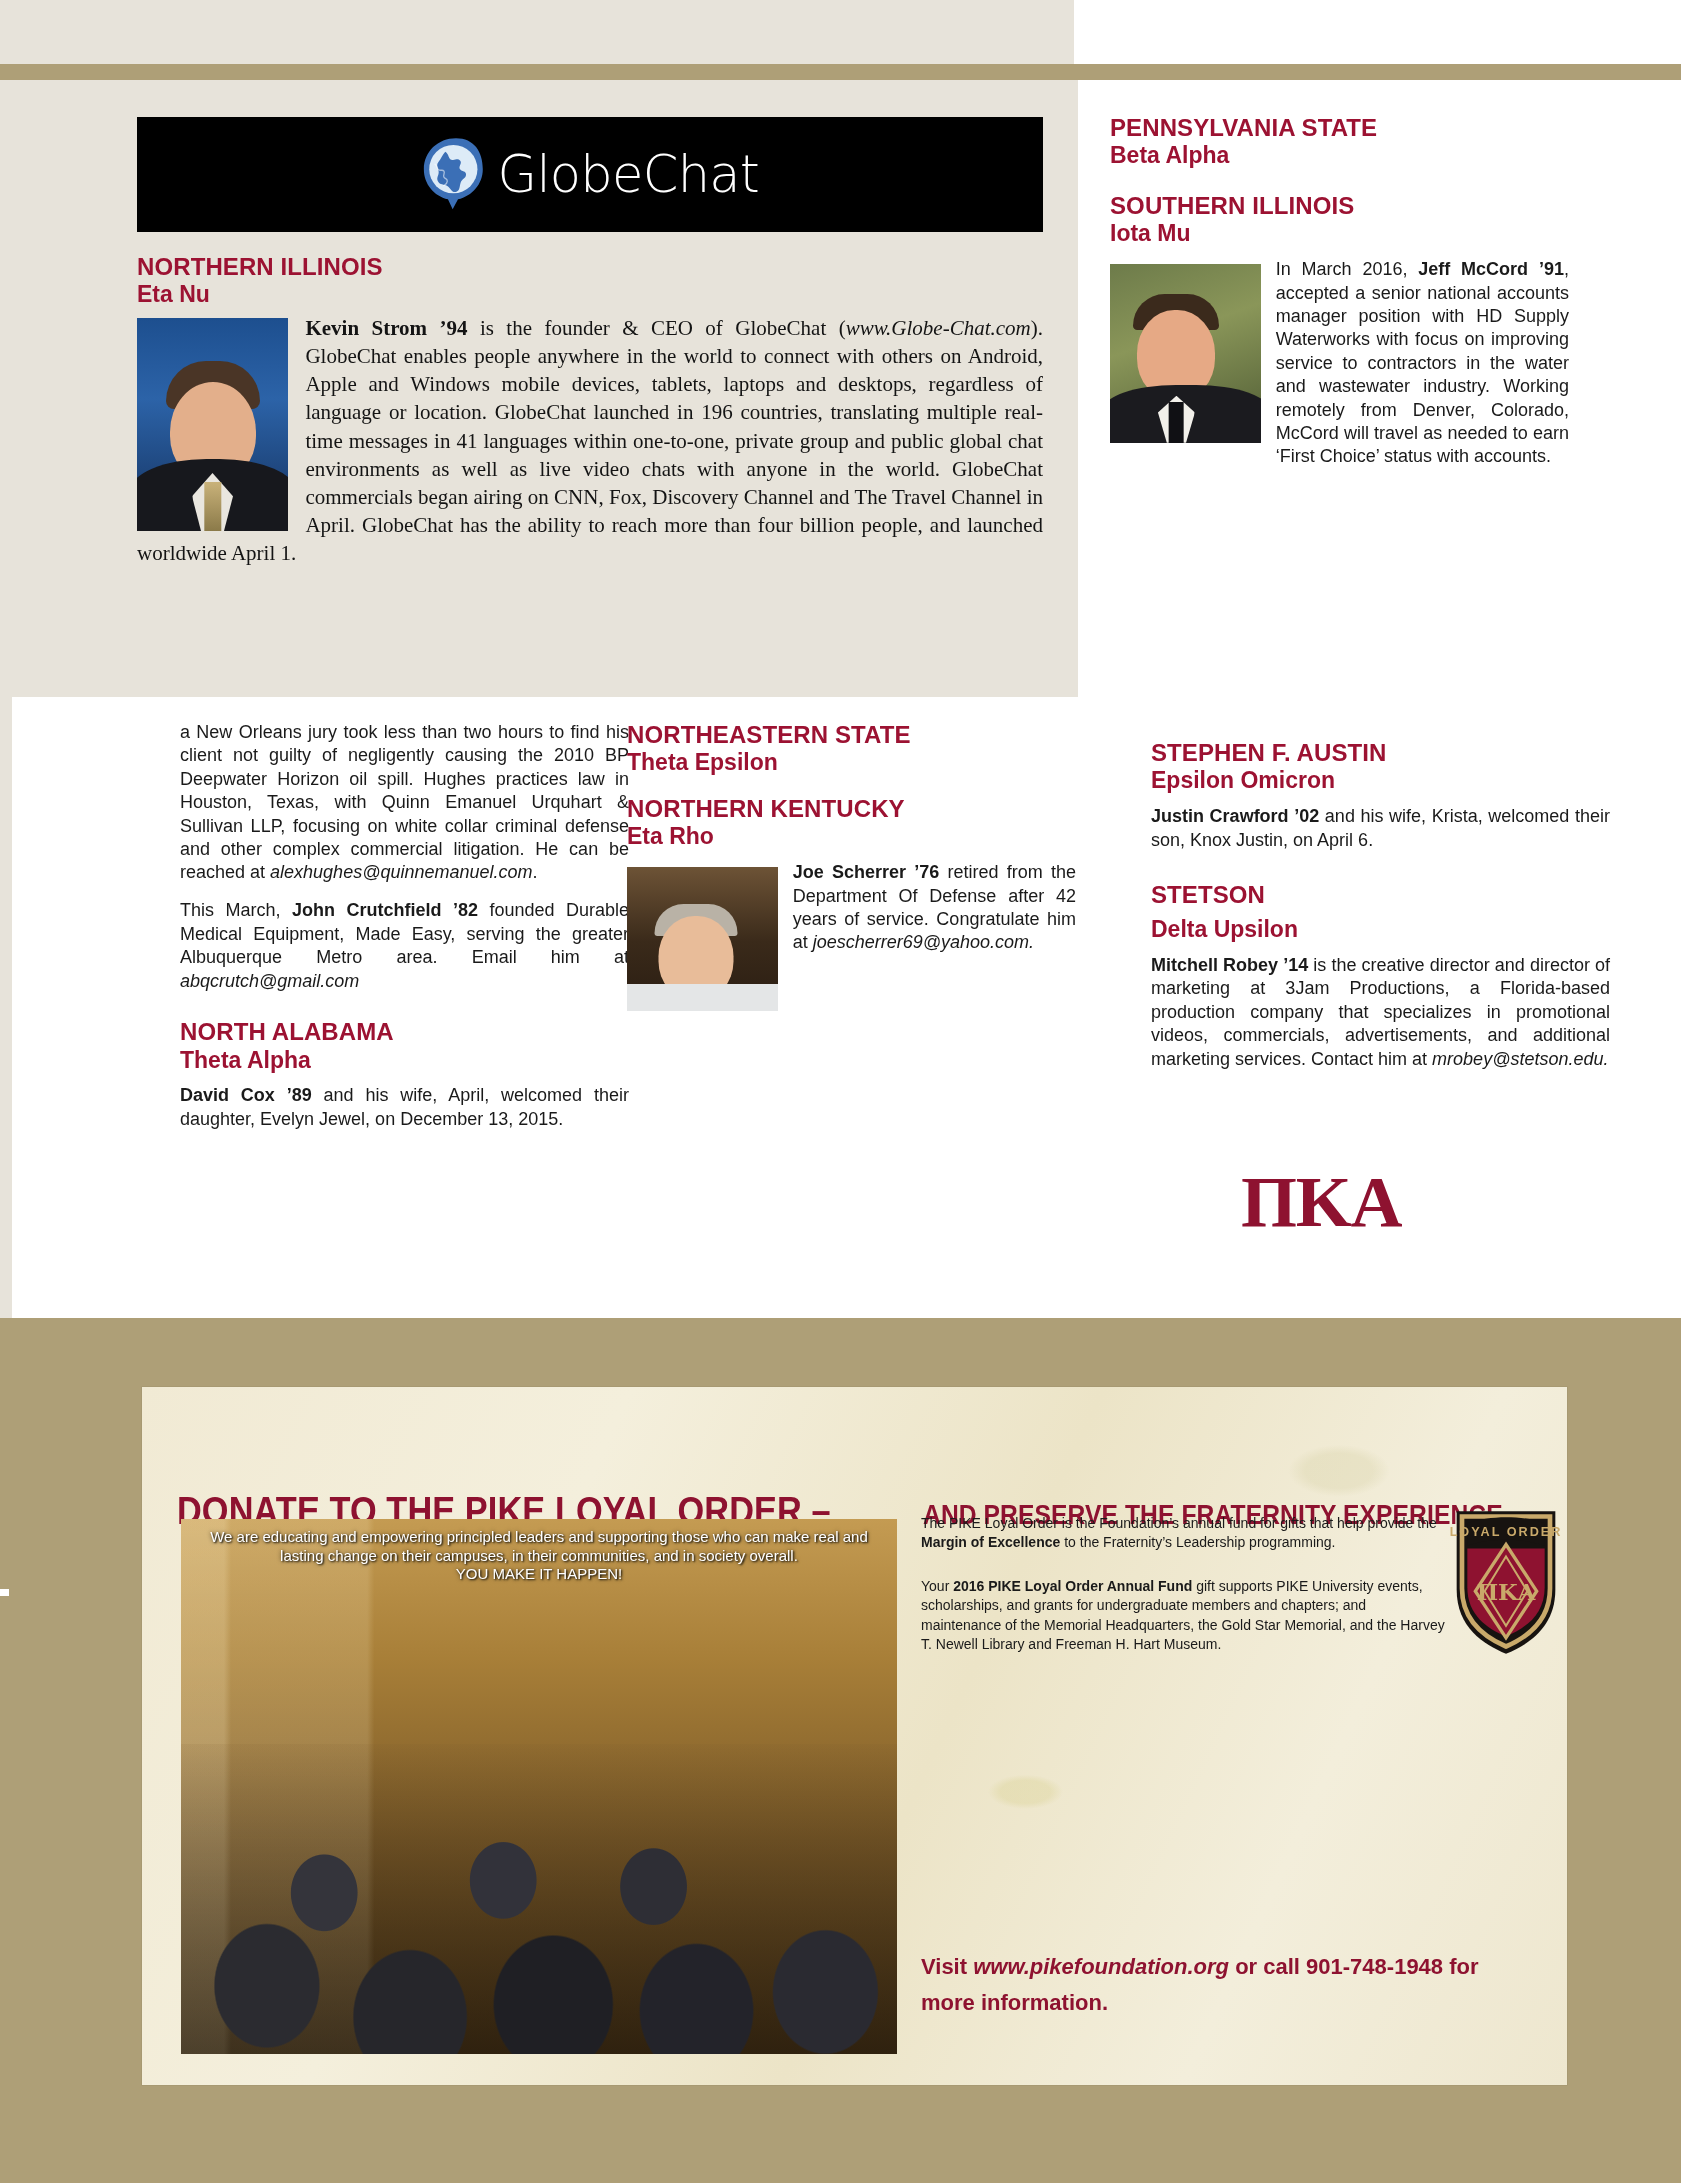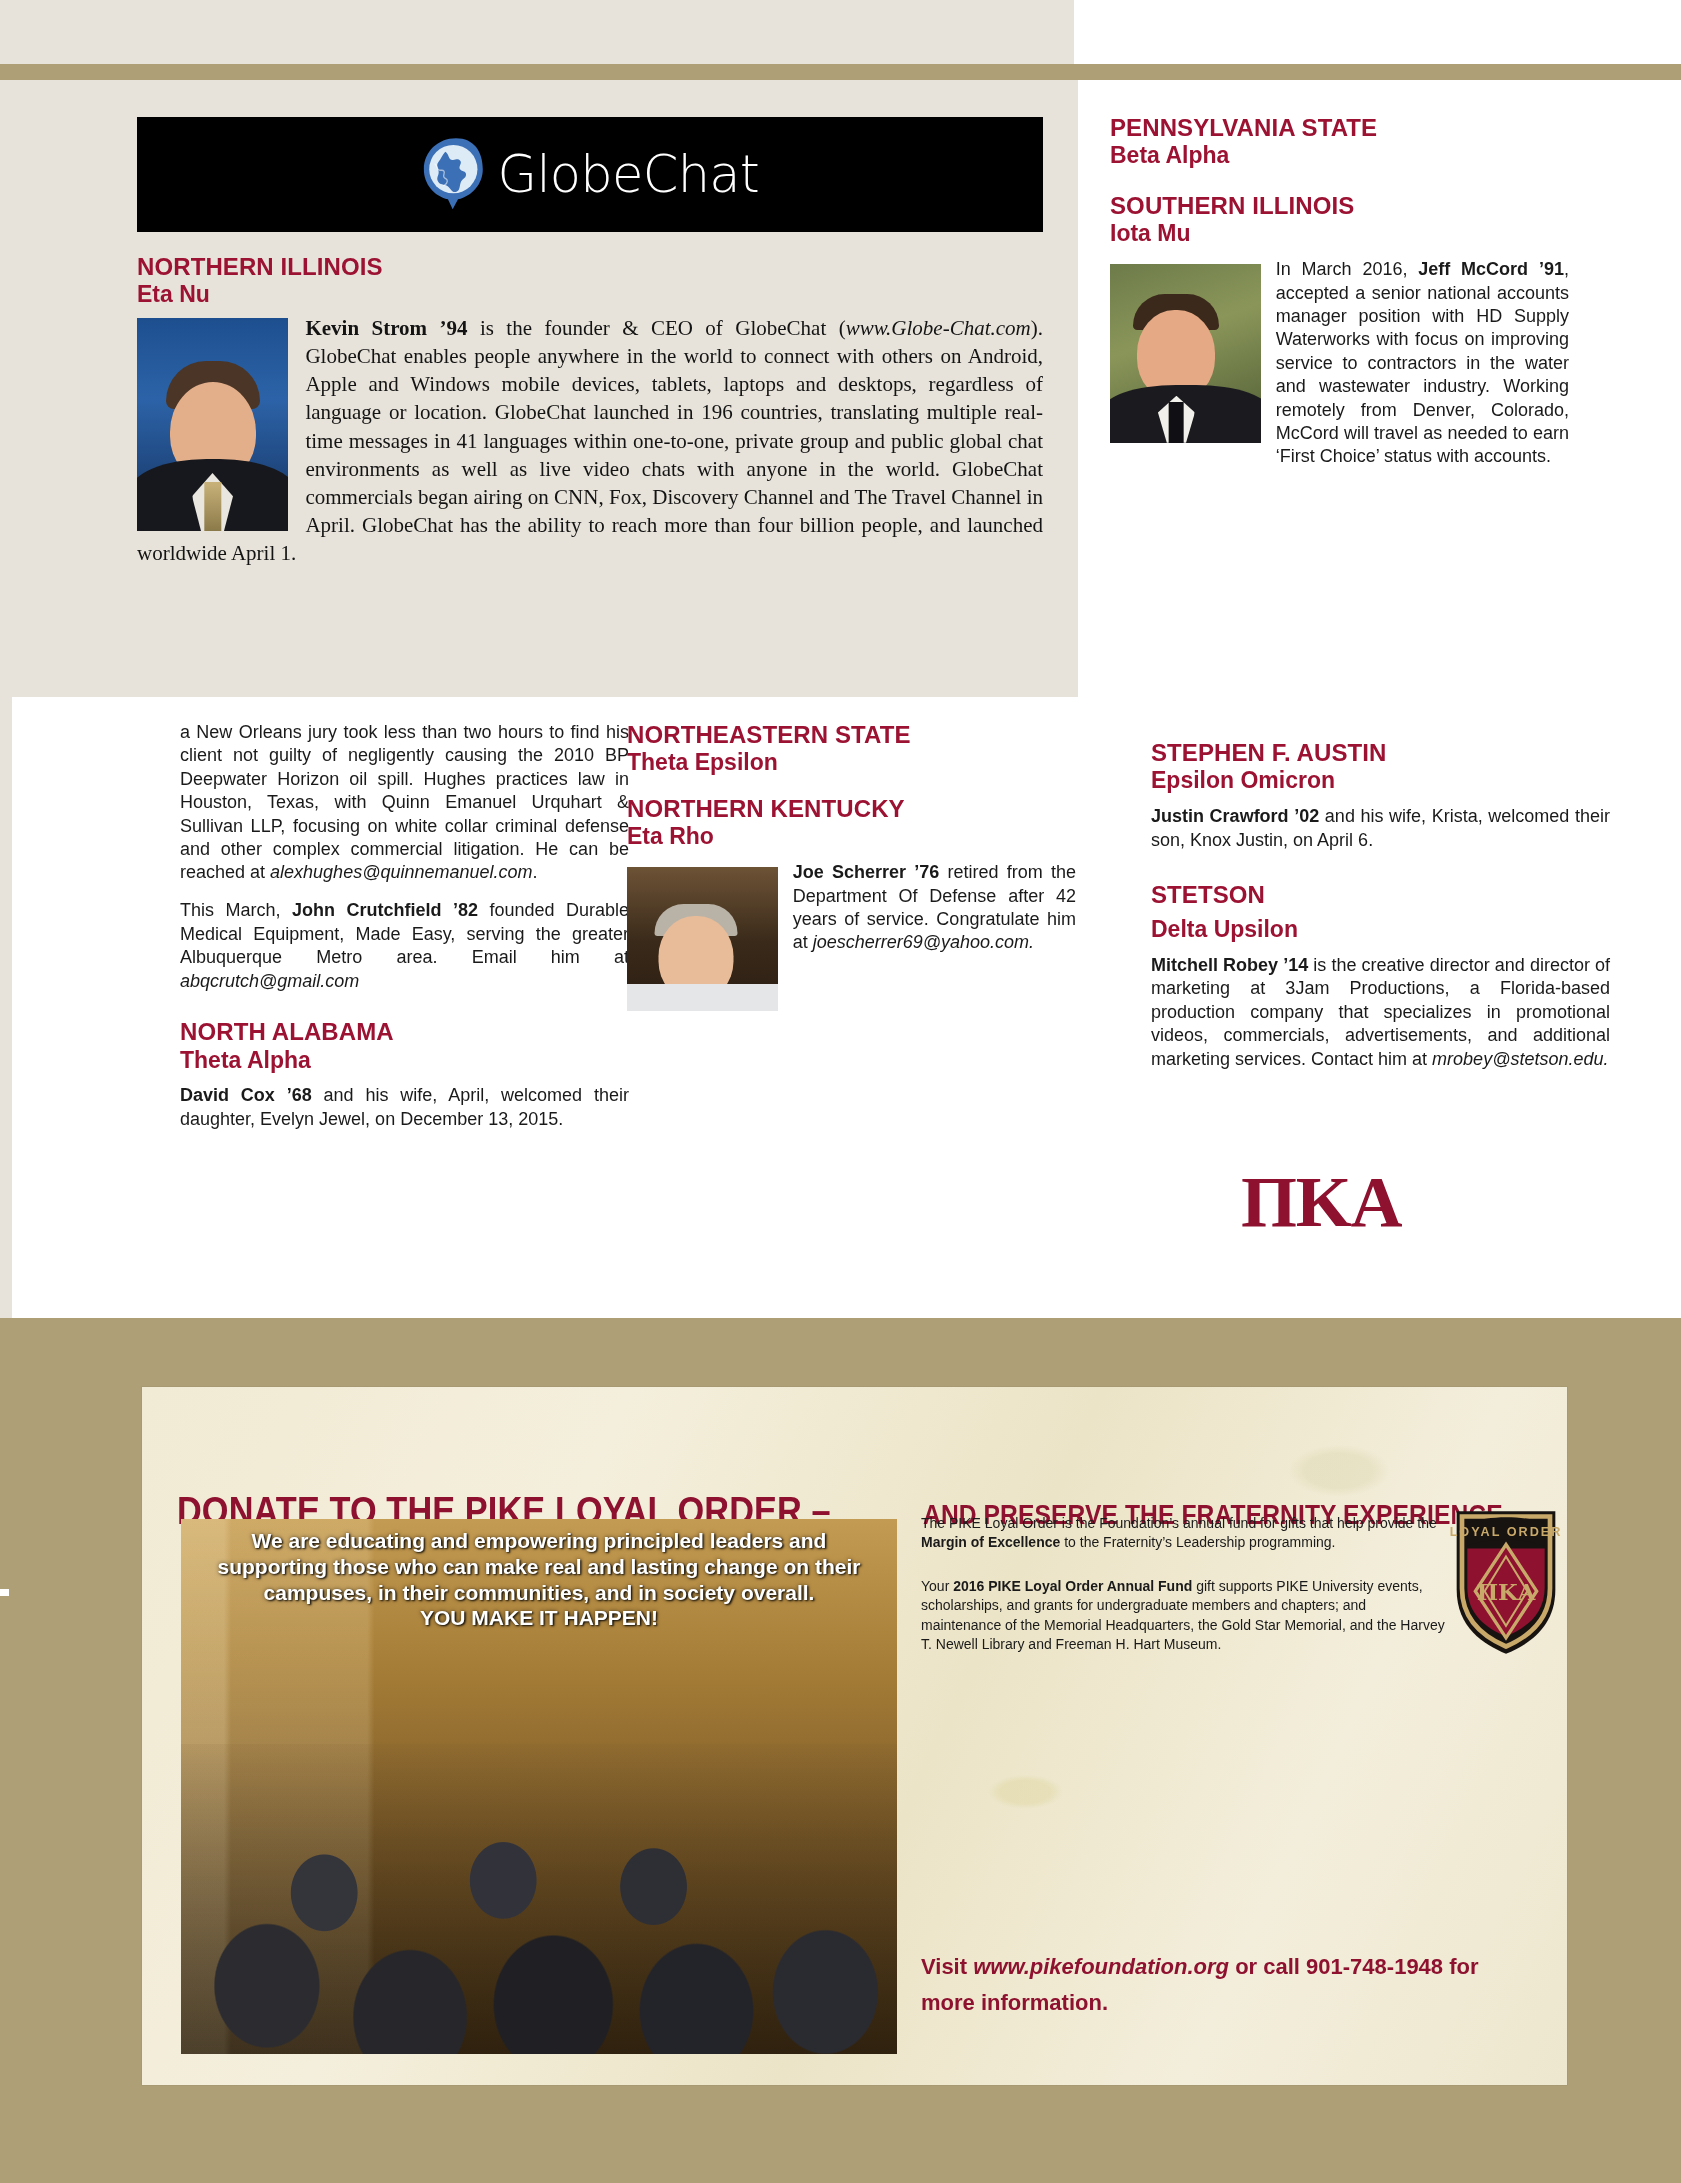--- a/index.html
+++ b/index.html
@@ -110,21 +110,21 @@
         radial-gradient(ellipse 74px 87px at 12% 78%,#2b2b30 0 70%,rgba(0,0,0,0) 72%),
         radial-gradient(ellipse 80px 94px at 32% 88%,#26262b 0 70%,rgba(0,0,0,0) 72%),
         radial-gradient(ellipse 84px 97px at 52% 84%,#1f1f24 0 70%,rgba(0,0,0,0) 72%),
         radial-gradient(ellipse 80px 94px at 72% 86%,#23232a 0 70%,rgba(0,0,0,0) 72%),
         radial-gradient(ellipse 74px 87px at 90% 80%,#2a2a31 0 70%,rgba(0,0,0,0) 72%),
         radial-gradient(ellipse 47px 54px at 20% 48%,#34343b 0 70%,rgba(0,0,0,0) 72%),
         radial-gradient(ellipse 47px 54px at 45% 44%,#32323a 0 70%,rgba(0,0,0,0) 72%),
         radial-gradient(ellipse 47px 54px at 66% 46%,#2e2e35 0 70%,rgba(0,0,0,0) 72%),
         linear-gradient(180deg,rgba(120,90,45,.1),rgba(25,18,8,.55));}
   .ad-photo-caption{position:absolute;left:0;top:9.4px;width:100%;text-align:center;
-       color:#fff;font-weight:bold;font-size:21px;line-height:1.22;
+       color:#fff;font-weight:normal;font-size:15px;line-height:1.22;
        text-shadow:1.3px 1.3px 2px rgba(0,0,0,.85),0 0 4px rgba(0,0,0,.6);padding:0 17.4px;box-sizing:border-box;}
 
   .ad-body{position:absolute;left:779px;top:127px;width:528px;
        font-size:14px;line-height:1.36;color:#1A1A1A;}
   .ad-body p{margin:0 0 25.4px 0;}
   .ad-body b{font-weight:bold;}
   .ad-visit{position:absolute;left:779px;top:562px;width:602px;color:#8E1230;
        font-weight:bold;font-size:22px;line-height:1.62;}
   .ad-visit i{font-style:italic;}
 
@@ -178,21 +178,21 @@
   </div>
 
   <div class="note">
     <span>This March, </span><b>John Crutchfield ’82</b><span> founded Durable Medical Equipment, Made Easy, serving the greater Albuquerque Metro area. Email him at </span><i>abqcrutch@gmail.com</i>
   </div>
 
   <div style="height:10.7px"></div>
   <div class="chapter-school">NORTH ALABAMA</div>
   <div class="chapter-greek">Theta Alpha</div>
   <div class="note">
-    <b>David Cox ’68</b><span> and his wife, April, welcomed their daughter, Evelyn Jewel, on December 13, 2015.</span>
+    <b>David Cox ’89</b><span> and his wife, April, welcomed their daughter, Evelyn Jewel, on December 13, 2015.</span>
   </div>
 </div>
 
 <div class="col col-mid">
 
   <div class="chapter-school">NORTHEASTERN STATE</div>
   <div class="chapter-greek">Theta Epsilon</div>
 
   <div style="height:8px"></div>
   <div class="chapter-school">NORTHERN KENTUCKY</div>

